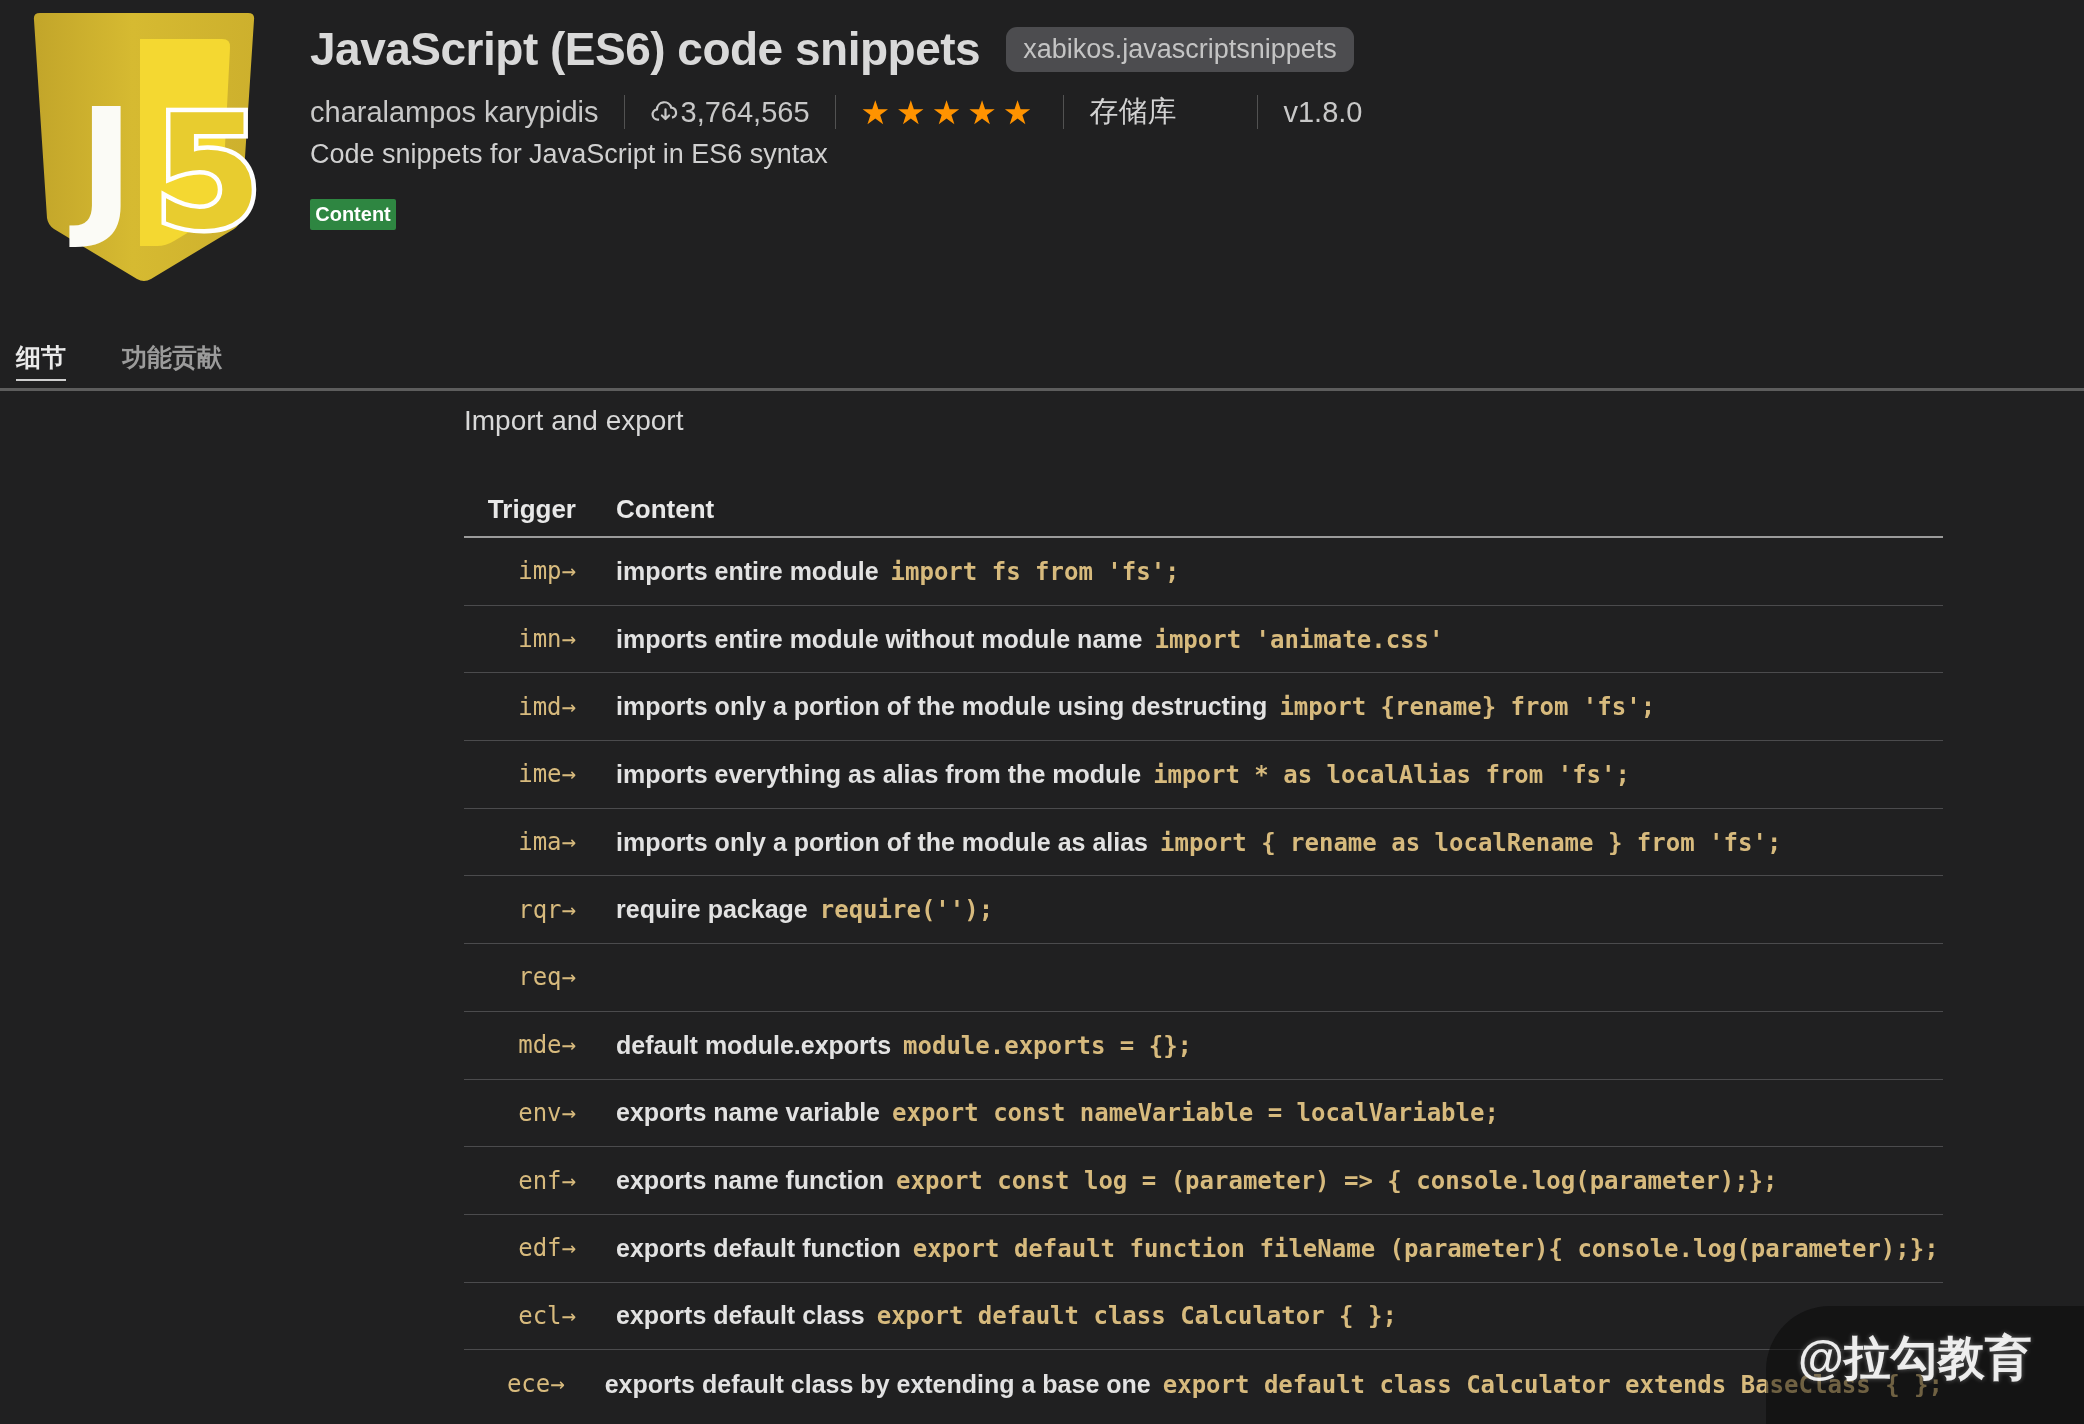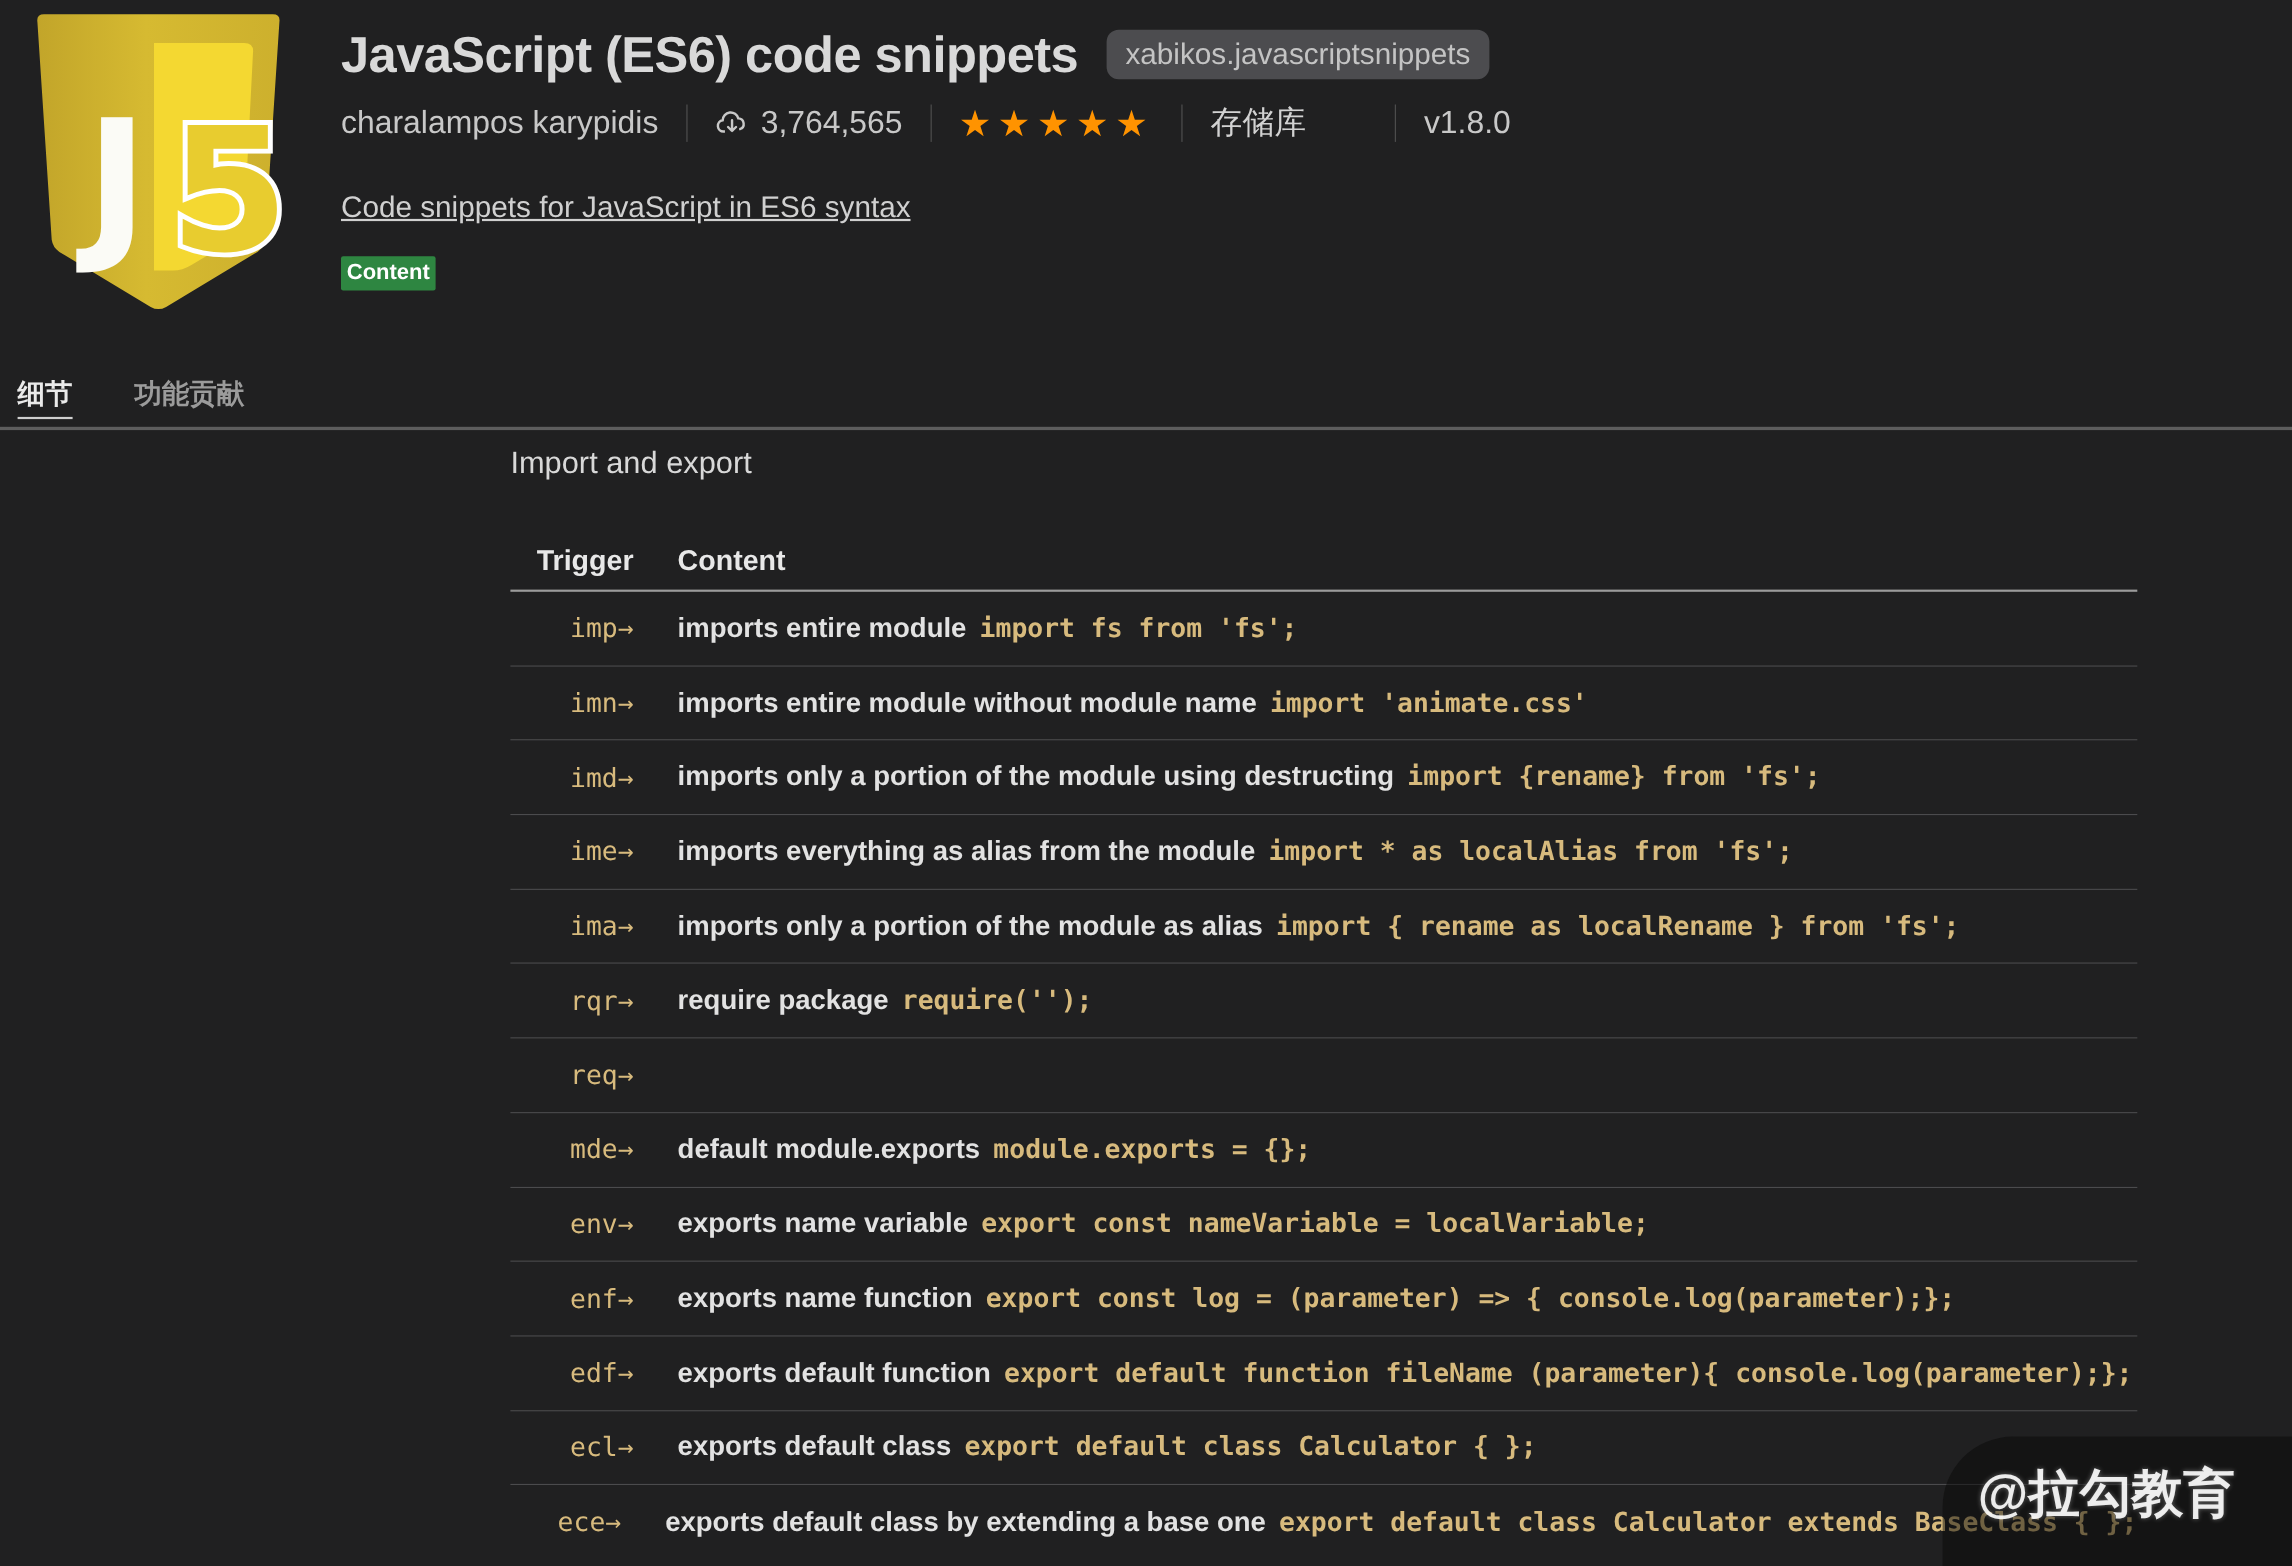--- a/index.html
+++ b/index.html
@@ -16,26 +16,26 @@
   
   .logo { position:absolute; left:16px; top:9px; width:256px; height:278px; }
   .header-info { position:absolute; left:310px; top:0; }
   .title-row { display:flex; align-items:center; gap:26px; margin-top:22px; }
   .ext-title { font-size:46px; font-weight:bold; color:#d9d9d9; letter-spacing:-0.5px; white-space:nowrap; }
   .ext-badge { background:#4c4c4f; color:#c4c4c4; font-size:27px; padding:7px 17px; border-radius:11px; white-space:nowrap; }
 
   .meta-row { display:flex; align-items:center; margin-top:16px; font-size:29px; color:#c8c8c8; }
   .meta-row > * { flex:0 0 auto; }
   .vsep { width:1px; height:34px; background:#525252; margin:0 25px; }
-  .downloads { display:flex; align-items:center; gap:11px; }
+  .downloads { display:flex; align-items:center; }
   .stars { color:#ff9300; font-size:33px; letter-spacing:6px; white-space:nowrap; cursor:pointer; }
   .repo-label { color:#d2d2d2; cursor:pointer; margin-right:56px; }
   .publisher { cursor:pointer; }
 
-  .ext-desc { margin-top:41px; font-size:27px; color:#d0d0d0;text-decoration:underline; }
+  .ext-desc { margin-top:7px; font-size:27px; color:#d0d0d0; }
   .install-btn {
     margin-top:29px; width:86px; height:31px;
     background:#2e8641; color:#ffffff;
     font-size:20px; font-weight:bold; font-family:"Liberation Sans", sans-serif;
     border:none; border-radius:2px;
     display:flex; align-items:center; justify-content:center;
     cursor:pointer;
   }
 
   

